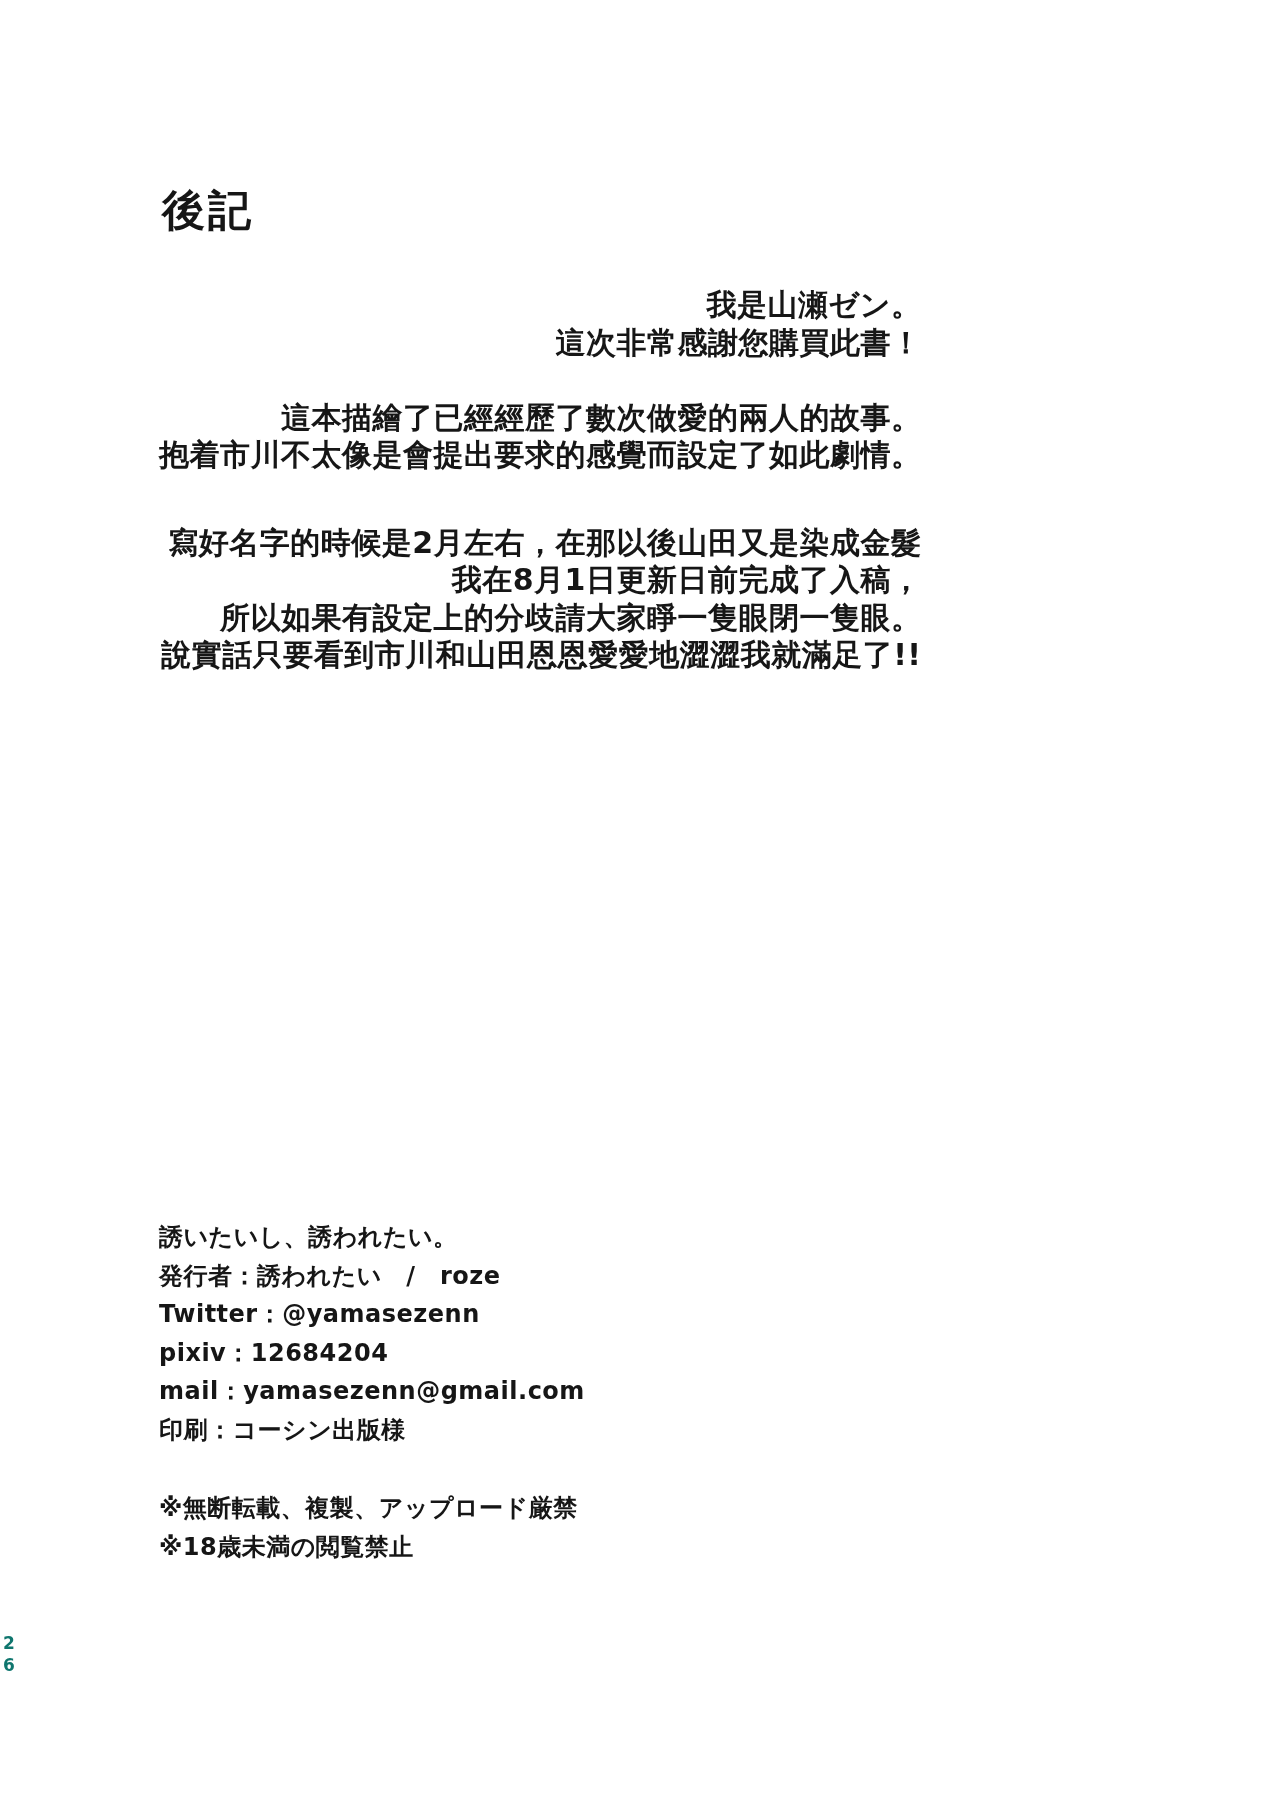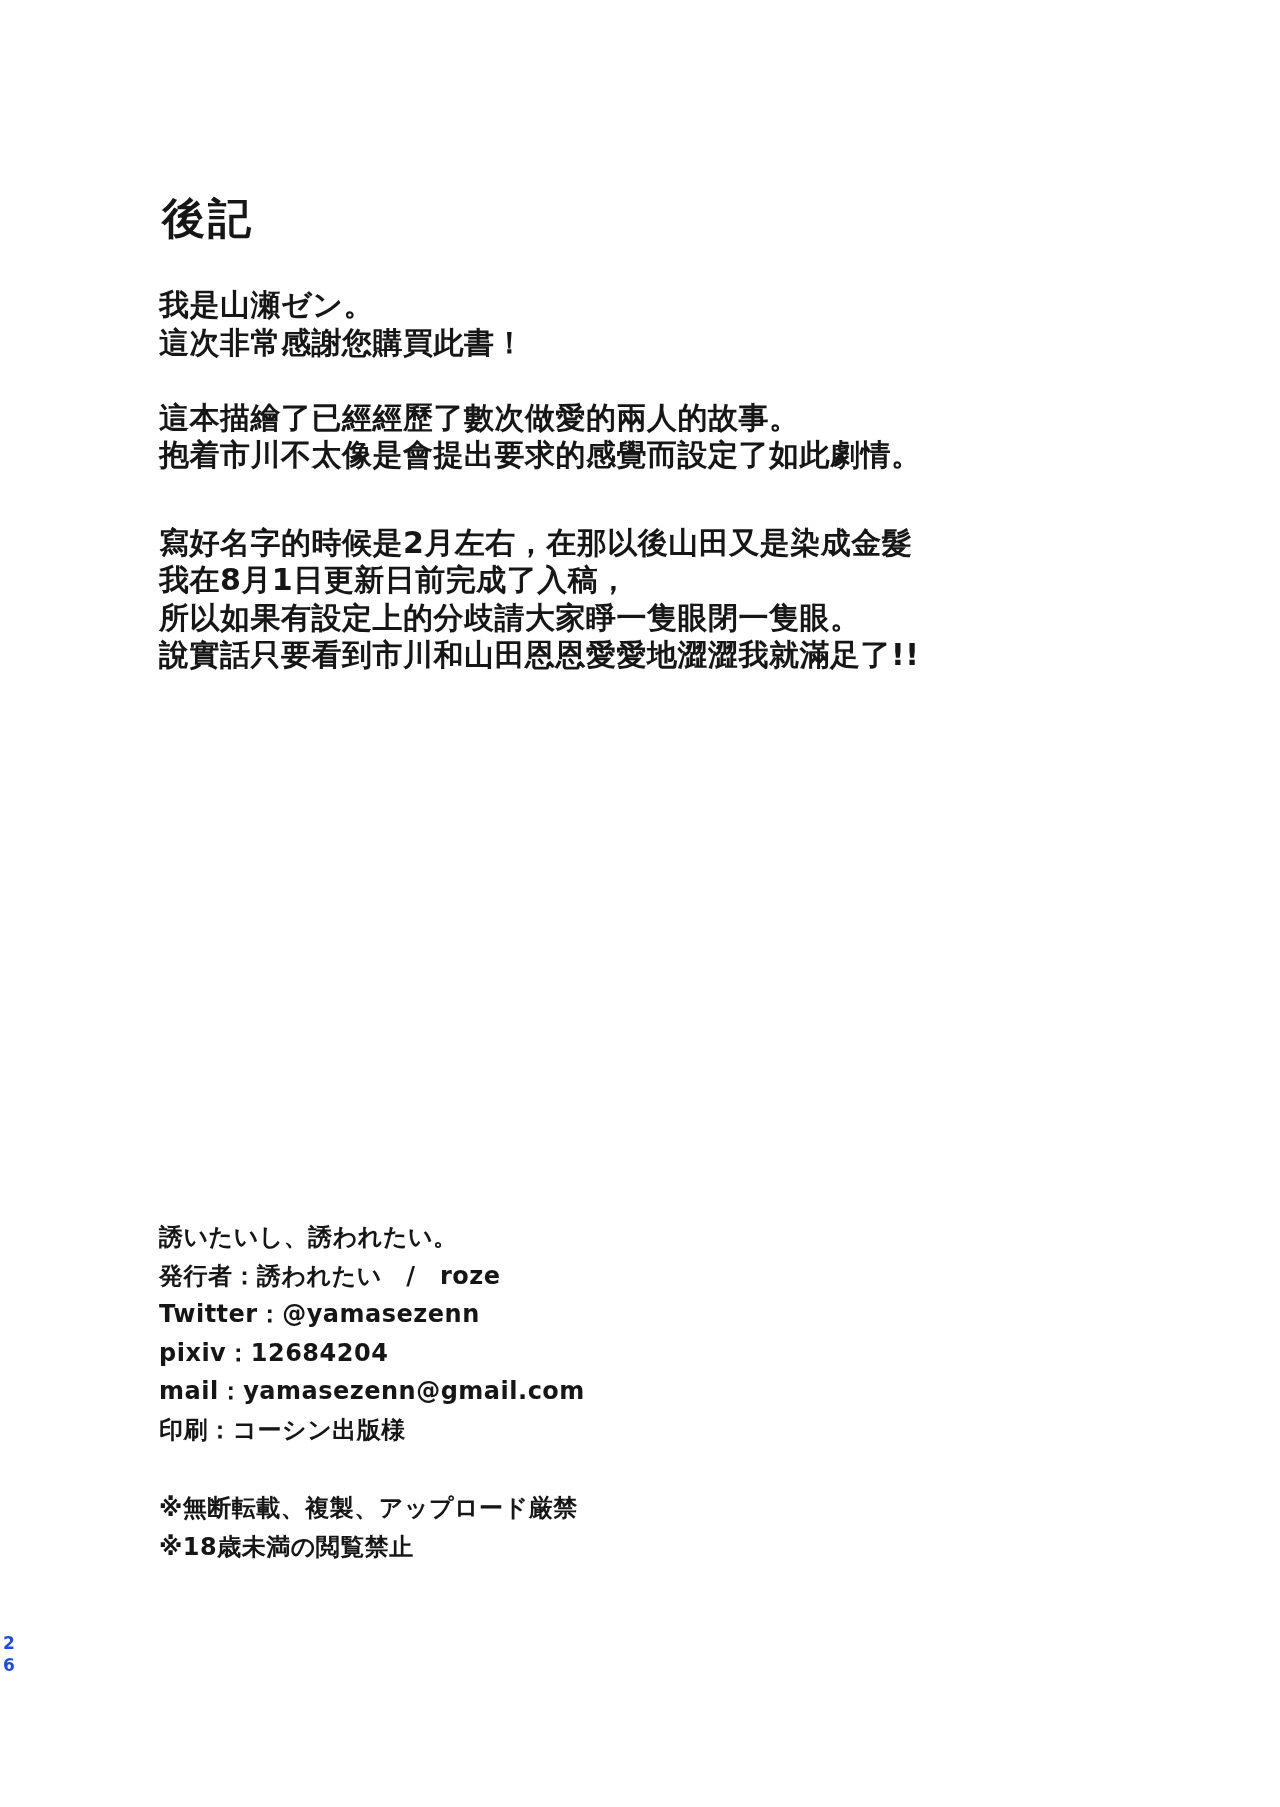--- a/index.html
+++ b/index.html
@@ -13,33 +13,34 @@
     height: 1807px;
     background: #ffffff;
     color: #161616;
     font-family: "DejaVu Sans", sans-serif;
     font-weight: 600;
     overflow: hidden;
   }
   .title {
     position: absolute;
     left: 162px;
-    top: 190px;
+    top: 182px;
     margin: 0;
     font-size: 43px;
     font-weight: 600;
     letter-spacing: 3px;
   }
   .body-text {
     position: absolute;
     left: 159px;
     top: 286px;
     font-size: 30px;
     line-height: 37.5px;
     letter-spacing: 0.5px;
+    text-align: right;
   }
   .para { margin: 0; }
   .para + .para { margin-top: 37.5px; }
   .para.gap-lg { margin-top: 50px; }
   .para.gap-xl { margin-top: 40px; }
   .line { display: block; white-space: pre; }
   .colophon {
     position: absolute;
     left: 159px;
     top: 1218px;
@@ -53,21 +54,21 @@
   }
   .page-num {
     position: absolute;
     left: 3px;
     top: 1632px;
     width: 15px;
     font-size: 17px;
     line-height: 22px;
     font-weight: 600;
     word-break: break-all;
-    color: #1d4ed8;
+    color: #0f766e;
   }
 </style>
 </head>
 <body>
 
 <div class="page">
 
   <h1 class="title">後記</h1>
 
   <div class="body-text">

